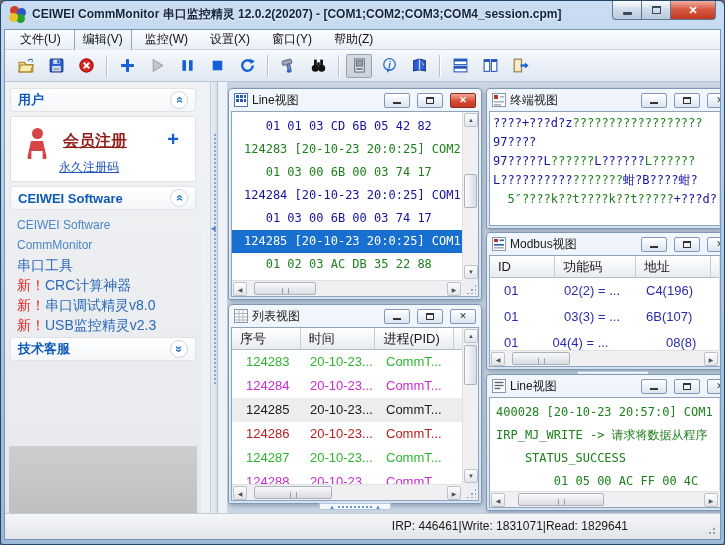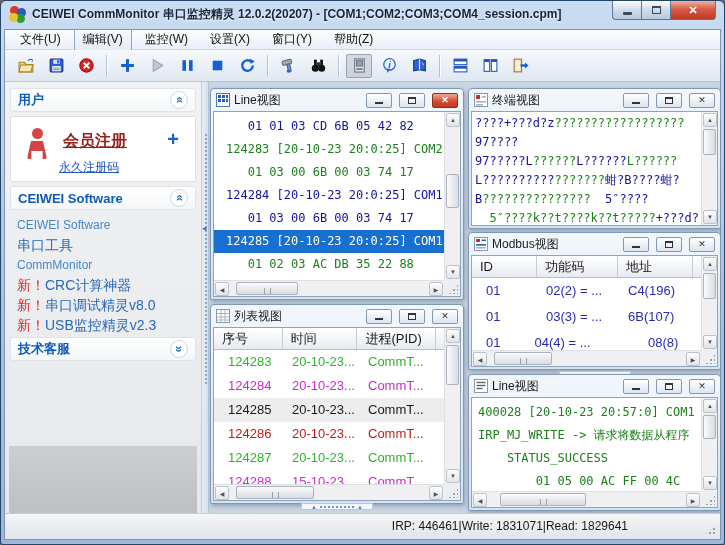--- a/index.html
+++ b/index.html
@@ -32,21 +32,21 @@
     display:flex;align-items:center;padding:0 4px;font-size:12px;color:#111;flex:0 0 auto;}
   .mi{padding:11px 8px;margin:0 2px;border:1px solid transparent;border-radius:2px;white-space:nowrap;}
   .mi.active{border-color:#8fa6c0;background:linear-gradient(#ffffff,#dde7f2);}
   .toolbar{height:32px;background:linear-gradient(#f6f9fc,#dfe7f1);border-bottom:1px solid #b9c6d6;
     display:flex;align-items:center;padding:0 6px;flex:0 0 auto;}
   .tbtn{width:26px;height:24px;display:flex;align-items:center;justify-content:center;border:1px solid transparent;border-radius:2px;margin:0 2px;}
   .tbtn.pressed{background:linear-gradient(#d6dbe2,#cbd2da);border-color:#98a4b4;}
   .tbtn svg{width:17px;height:17px;}
   .tsep{width:1px;height:22px;background:#b6c2d2;margin:0 5px;box-shadow:1px 0 0 #fff;}
   
-  .main{flex:1;display:flex;min-height:0;}
+  .main{flex:1;display:flex;min-height:0;gap:9px;}
   
   .sidebar{width:196px;flex:0 0 auto;background:linear-gradient(180deg,#f1f2f4,#e6e8eb);position:relative;overflow:hidden;padding-top:6px;}
   .sb-head{margin:0 5px 0;background:linear-gradient(#ffffff,#f4f6f8);border:1px solid #dfe2e6;border-radius:3px;height:24px;
     display:flex;align-items:center;justify-content:space-between;padding:0 7px;font-weight:bold;color:#0d5ab8;font-size:13px;}
   .chev{width:18px;height:18px;border-radius:50%;background:#fff;border:1px solid #ccd8e6;color:#2a78c8;
     display:flex;align-items:center;justify-content:center;font-weight:bold;font-size:12px;}
   .chev b{display:inline-block;transform:rotate(-90deg);line-height:1;}
   .chev.down b{transform:rotate(90deg);}
   .sb-card{margin:4px 5px;background:#fff;border:1px solid #dddfe3;border-radius:2px;height:66px;position:relative;}
   .person{position:absolute;left:14px;top:11px;width:24px;height:40px;}
@@ -297,22 +297,22 @@
           <a class="perm-link">永久注册码</a>
         </div>
         <div class="sb-head">
           <span>CEIWEI Software</span>
           <span class="chev">
               <b>»</b>
             </span>
         </div>
         <div class="sb-links">
           <div class="sb-link"><span>CEIWEI Software</span></div>
+          <div class="sb-link"><span>CommMonitor</span></div>
           <div class="sb-link big"><span>串口工具</span></div>
-          <div class="sb-link"><span>CommMonitor</span></div>
           <div class="sb-link big"><span class="new">新！</span><span>CRC计算神器</span></div>
           <div class="sb-link big"><span class="new">新！</span><span>串口调试精灵v8.0</span></div>
           <div class="sb-link big"><span class="new">新！</span><span>USB监控精灵v2.3</span></div>
         </div>
         <div class="sb-head">
           <span>技术客服</span>
           <span class="chev down">
               <b>»</b>
             </span>
         </div>
@@ -395,21 +395,20 @@
                 <i class="mx"></i>
               </span>
             <span class="cwb">✕</span>
           </div>
           <div class="cw-body">
             <div class="term-lines">
               <div class="tl"><span style="color: rgb(20, 18, 158);">????+???d?z</span><span style="color: rgb(28, 129, 28);">??????????????????</span></div>
               <div class="tl"><span style="color: rgb(20, 18, 158);">97????</span></div>
               <div class="tl"><span style="color: rgb(20, 18, 158);">97?????L</span><span style="color: rgb(28, 129, 28);">??????</span><span style="color: rgb(20, 18, 158);">L??????</span><span style="color: rgb(28, 129, 28);">L??????</span></div>
               <div class="tl"><span style="color: rgb(20, 18, 158);">L??????????</span><span style="color: rgb(28, 129, 28);">???????</span><span style="color: rgb(20, 18, 158);">蚶?B????蚶?</span></div>
-              <div class="tl"><span style="color: rgb(20, 18, 158);">B</span><span style="color: rgb(28, 129, 28);">???????????????  </span><span style="color: rgb(20, 18, 158);">5″????</span></div>
               <div class="tl"><span style="color: rgb(28, 129, 28);">  5″????k??t????k??t?????</span><span style="color: rgb(20, 18, 158);">+???d?</span></div>
             </div>
             <div class="vsb nox">
               <div class="sba up">▲</div>
               <div class="sbt" style="left:1px;right:1px;top:17px;height:26px;"></div>
               <div class="sba dn">▼</div>
             </div>
           </div>
         </div>
 
@@ -527,21 +526,21 @@
                 <div class="td" style="width:76px;">20-10-23...</div>
                 <div class="td" style="width:80px;">CommT...</div>
               </div>
               <div class="trow" style="height: 24px; line-height: 24px; font-size: 13px; color: rgb(45, 180, 45);">
                 <div class="td" style="width:70px;padding-left:14px;">124287</div>
                 <div class="td" style="width:76px;">20-10-23...</div>
                 <div class="td" style="width:80px;">CommT...</div>
               </div>
               <div class="trow" style="height: 24px; line-height: 24px; font-size: 13px; color: rgb(204, 42, 204);">
                 <div class="td" style="width:70px;padding-left:14px;">124288</div>
-                <div class="td" style="width:76px;">15-10-23</div>
+                <div class="td" style="width:76px;">20-10-23</div>
                 <div class="td" style="width:80px;">CommT</div>
               </div>
             </div>
             <div class="vsb hasx">
               <div class="sba up">▲</div>
               <div class="sbt" style="left:1px;right:1px;top:17px;height:40px;"></div>
               <div class="sba dn">▼</div>
             </div>
             <div class="hsb hasy">
               <div class="sba lf">◀</div>

